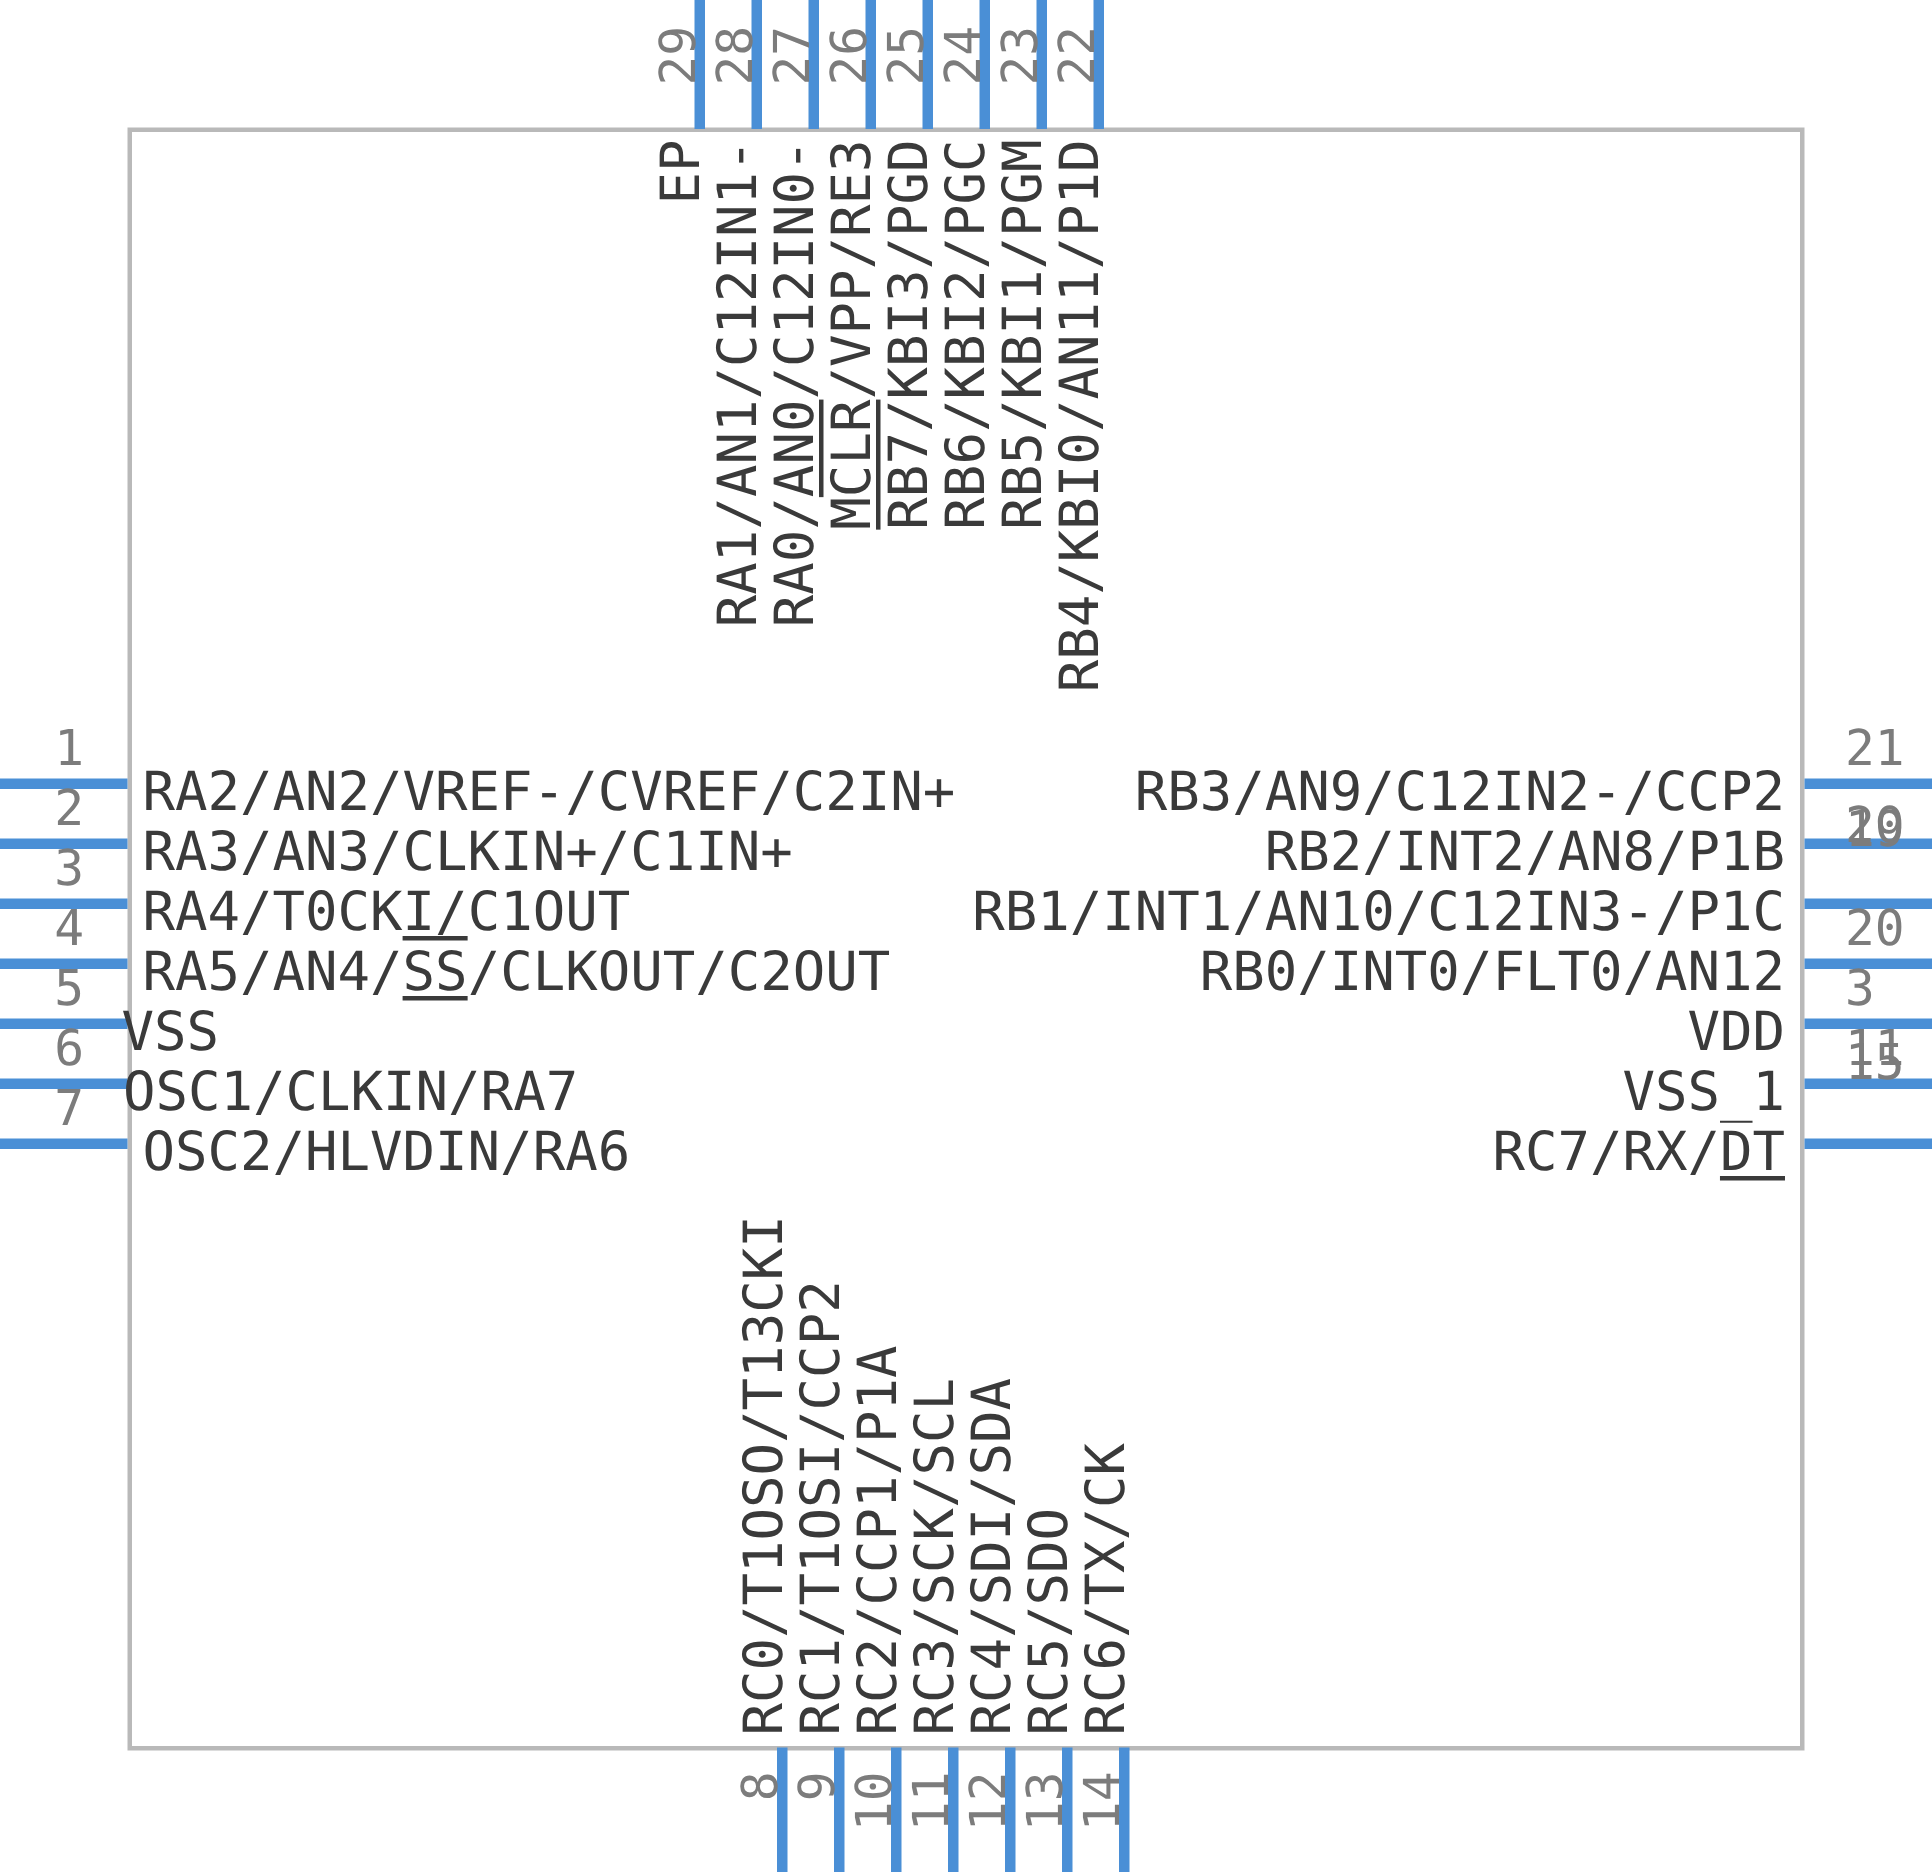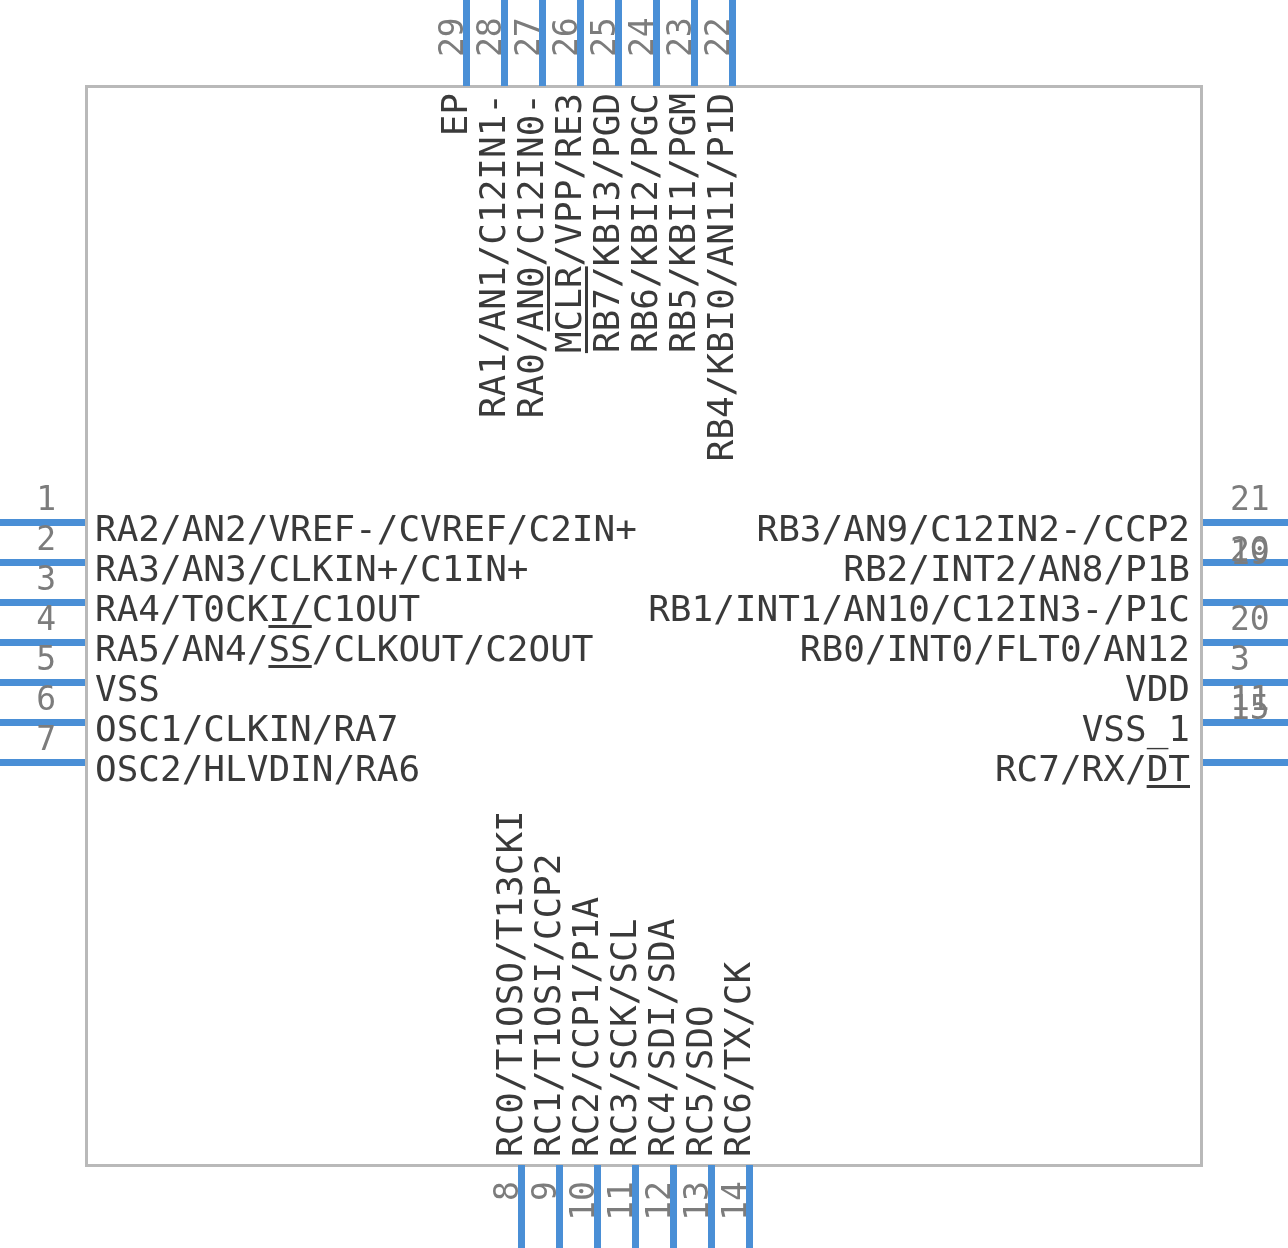--- a/index.html
+++ b/index.html
@@ -48,24 +48,24 @@
       <div class="txt num" style="left:0;top:521px;width:56px;text-align:right">2</div>
       <div class="txt lbl" style="left:95px;top:551px"><span>RA3/AN3/CLKIN+/C1IN+</span></div>
       <div class="line h" style="left:0;top:599px;width:85px"></div>
       <div class="txt num" style="left:0;top:561px;width:56px;text-align:right">3</div>
       <div class="txt lbl" style="left:95px;top:591px"><span>RA4/T0CK</span><span class="bar">I/</span><span>C1OUT</span></div>
       <div class="line h" style="left:0;top:639px;width:85px"></div>
       <div class="txt num" style="left:0;top:601px;width:56px;text-align:right">4</div>
       <div class="txt lbl" style="left:95px;top:631px"><span>RA5/AN4/</span><span class="bar">SS</span><span>/CLKOUT/C2OUT</span></div>
       <div class="line h" style="left:0;top:679px;width:85px"></div>
       <div class="txt num" style="left:0;top:641px;width:56px;text-align:right">5</div>
-      <div class="txt lbl" style="left:95px;top:671px"><span>VSS</span></div>
+      <div class="txt lbl" style="left:81px;top:671px"><span>VSS</span></div>
       <div class="line h" style="left:0;top:719px;width:85px"></div>
       <div class="txt num" style="left:0;top:681px;width:56px;text-align:right">6</div>
-      <div class="txt lbl" style="left:95px;top:711px"><span>OSC1/CLKIN/RA7</span></div>
+      <div class="txt lbl" style="left:82px;top:711px"><span>OSC1/CLKIN/RA7</span></div>
       <div class="line h" style="left:0;top:759px;width:85px"></div>
       <div class="txt num" style="left:0;top:721px;width:56px;text-align:right">7</div>
       <div class="txt lbl" style="left:95px;top:751px"><span>OSC2/HLVDIN/RA6</span></div>
       <div class="line h" style="left:1203px;top:519px;width:85px"></div>
       <div class="txt num" style="left:1230px;top:481px">21</div>
       <div class="txt lbl" style="right:98px;top:511px"><span>RB3/AN9/C12IN2-/CCP2</span></div>
       <div class="line h" style="left:1203px;top:559px;width:85px"></div>
       <div class="txt num" style="left:1230px;top:532px">20</div>
       <div class="txt lbl" style="right:98px;top:551px"><span>RB2/INT2/AN8/P1B</span></div>
       <div class="line h" style="left:1203px;top:599px;width:85px"></div>

